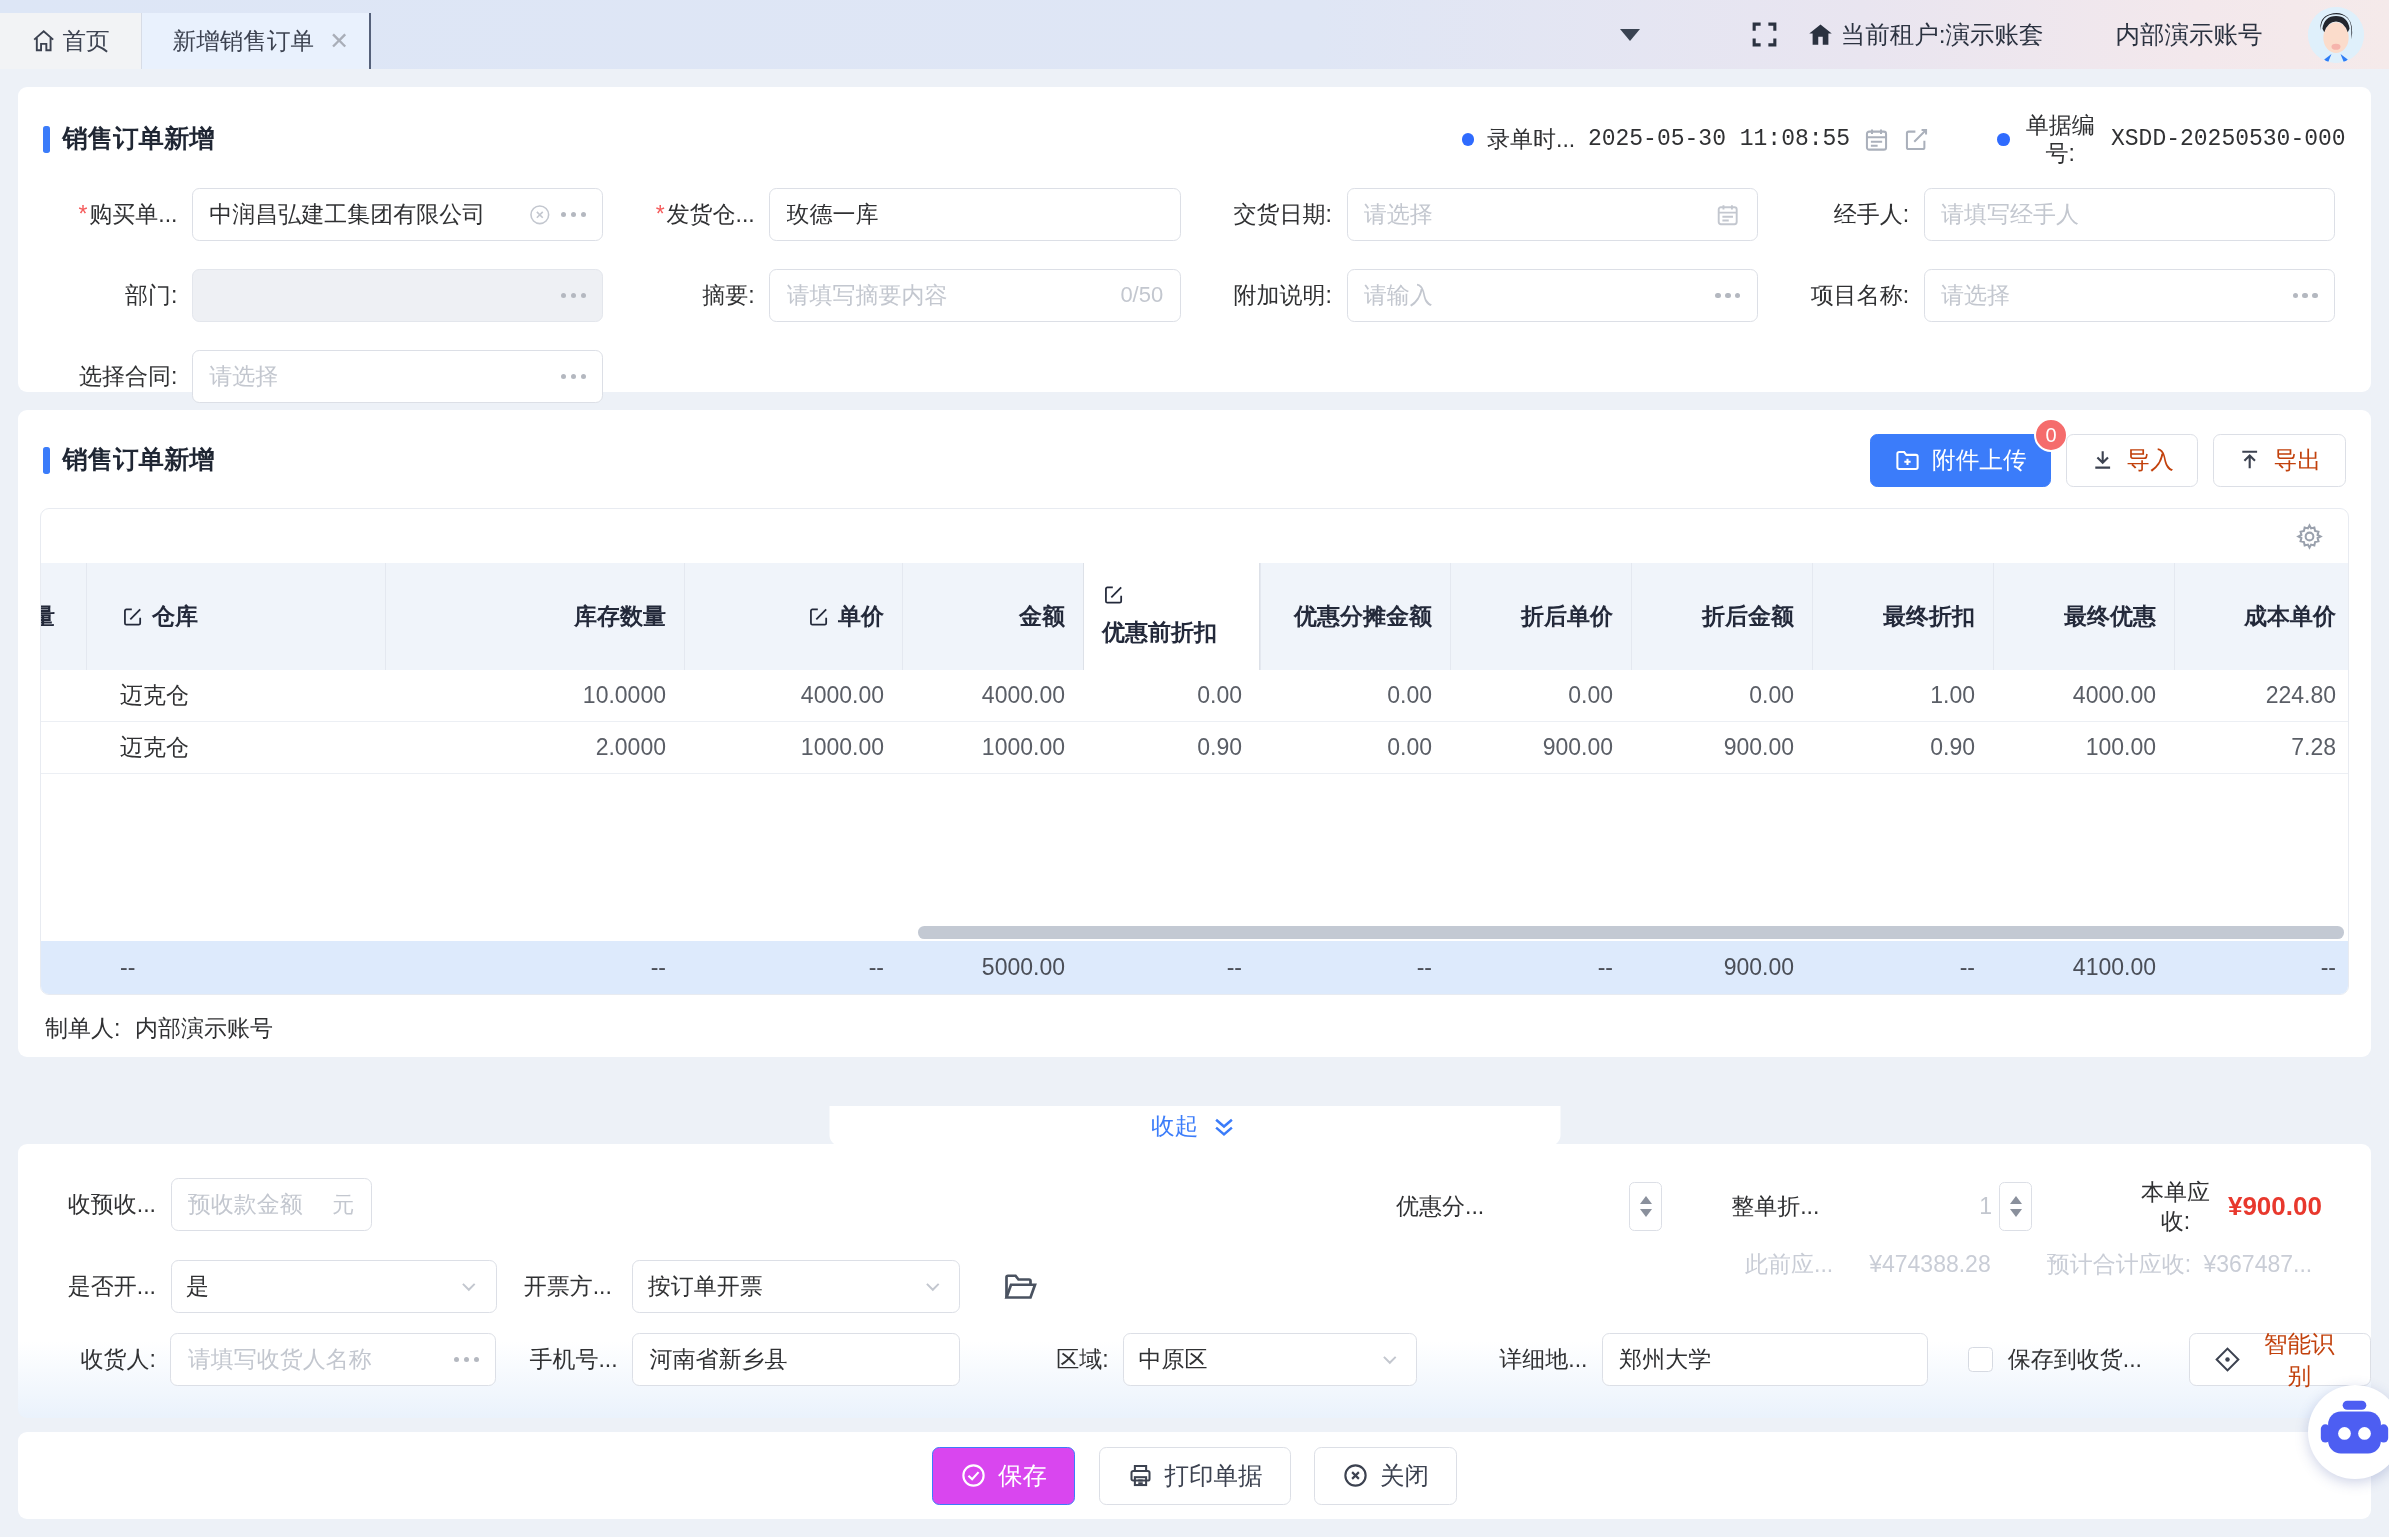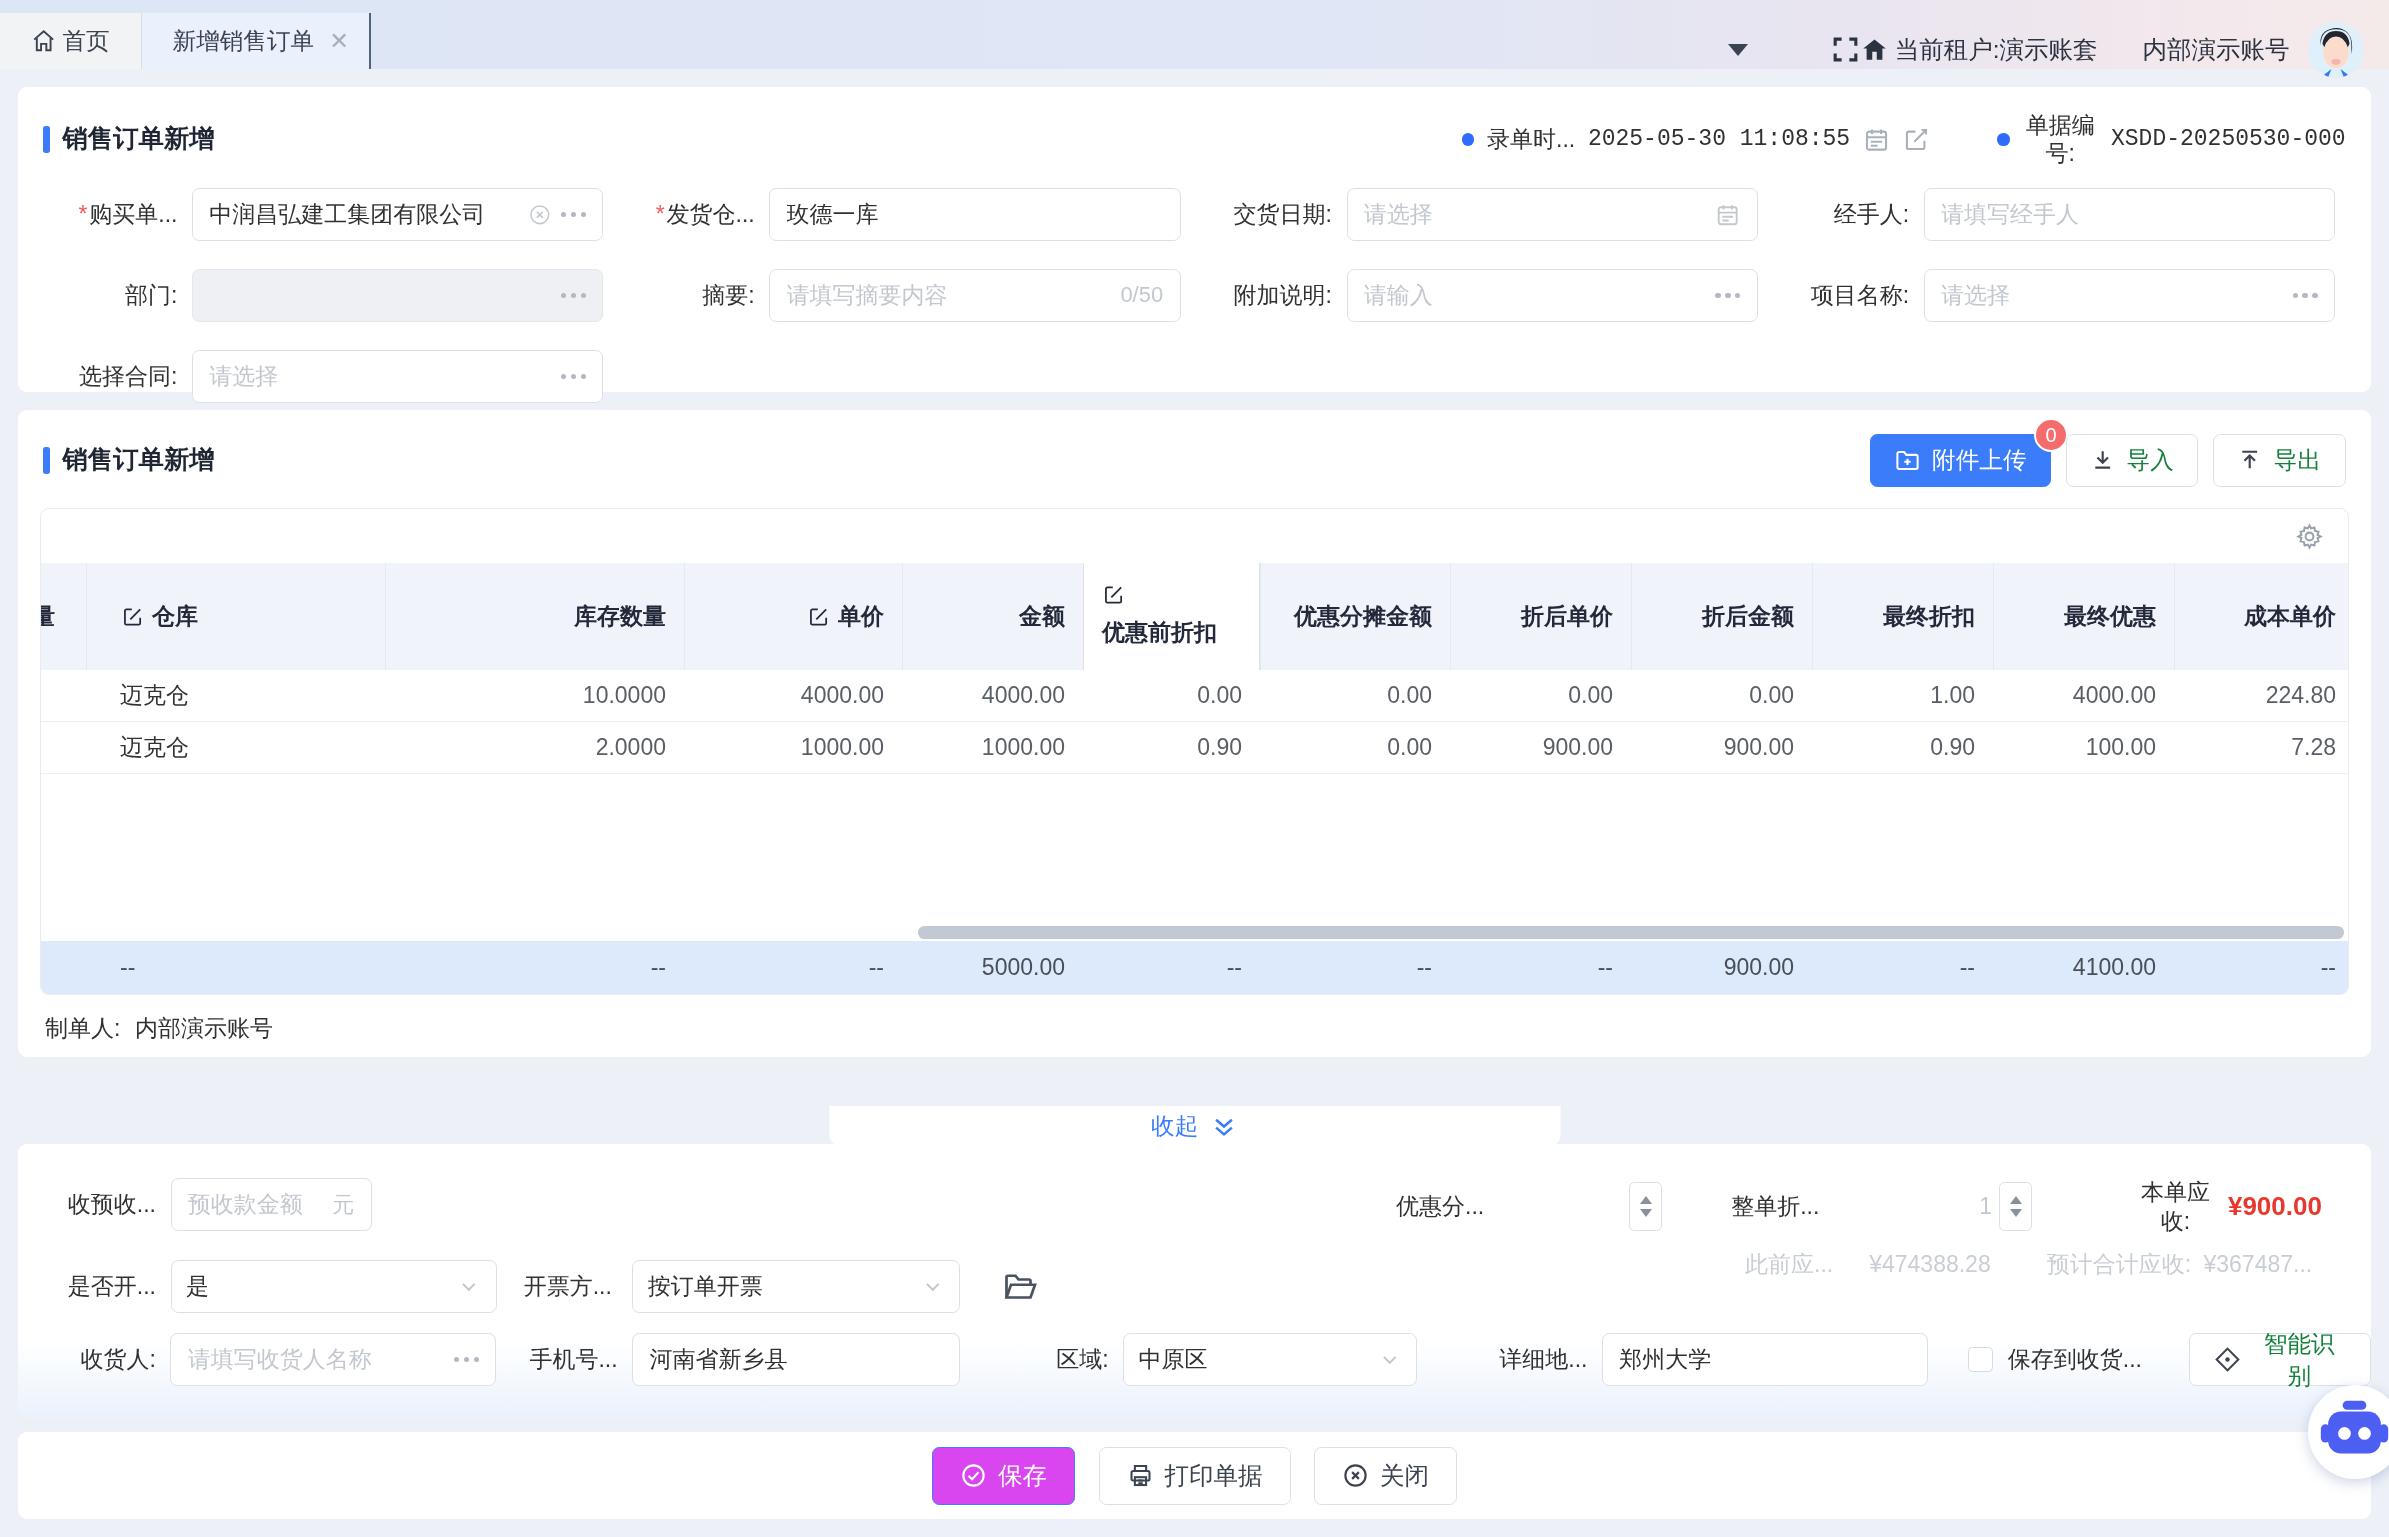--- a/index.html
+++ b/index.html
@@ -8,21 +8,21 @@
   .icon{display:inline-flex; align-items:center; justify-content:center; flex:none;}
   svg{display:block;}
 
   
   .topbar{height:69px; background:linear-gradient(90deg,#dde6f6 0%,#dfe6f5 55%,#e9e5f0 78%,#f3e8ec 92%,#f5eaea 100%); display:flex; align-items:flex-end; position:relative;}
   .tabs{display:flex; height:56px; align-items:stretch;}
   .tab{display:flex; align-items:center; gap:6px; padding:0 31px; font-size:23.6px; color:#3c4250; cursor:pointer;}
   .tab-home{background:#f2f3f5; border-right:1.8px solid #d7dce6;}
   .tab-active{background:#e9f1fd; border-right:2.7px solid #55617a; padding-right:20px;}
   .tab-close{color:#a9aeb8; font-size:23.6px; margin-left:9px;}
-  .topbar-right{position:absolute; right:25.4px; top:0; height:69px; display:flex; align-items:center; color:#2b3240;margin-top:15px;}
+  .topbar-right{position:absolute; right:25.4px; top:0; height:69px; display:flex; align-items:center; gap:27px; color:#2b3240;}
   .caret{width:0;height:0;border-left:10px solid transparent;border-right:10px solid transparent;border-top:12.7px solid #3a4352; margin-right:82px;}
   .tenant{display:flex;align-items:center;gap:7.3px;font-size:24.5px;}
   .account{font-size:24.5px; margin-left:45px;}
   .avatar{width:56px;height:56px;border-radius:50%;background:#dff0fb;overflow:hidden;margin-left:18px;cursor:pointer;}
 
   
   .card{position:absolute; left:18px; right:18px; background:#fff; border-radius:9px;}
   .card-header{top:87px; height:305px;}
   .card-grid{top:410px; height:647px;}
   .card-settle{top:1144px; height:274px; background:linear-gradient(180deg,#ffffff 72%,#eaf2fc 100%);}
@@ -50,21 +50,21 @@
   .ctrl.disabled{background:#eef0f4; border-color:#e3e6ec;}
   .placeholder{color:#c3c7cf; font-size:23px; flex:1; white-space:nowrap; overflow:hidden;}
   .value-text{color:#303133; font-size:23px; flex:1; white-space:nowrap; overflow:hidden;}
   .dots{display:inline-flex; gap:4.5px; flex:none; cursor:pointer;}
   .dots i{width:5.4px;height:5.4px;border-radius:50%;background:#b4b8c0;}
   .counter{color:#c3c7cf; font-size:22px; flex:none;}
   .suffix{color:#c3c7cf; font-size:22px; flex:none;}
 
   
   .btns{margin-left:auto; display:flex; gap:14.5px;}
-  .btn{height:53px; border:0.9px solid #dcdfe6; border-radius:7.3px; background:#fff; display:inline-flex; align-items:center; gap:11px; padding:0 23.6px; font-size:23.6px; color:#15803d; cursor:pointer; position:relative;}
+  .btn{height:53px; border:0.9px solid #dcdfe6; border-radius:7.3px; background:#fff; display:inline-flex; align-items:center; gap:11px; padding:0 23.6px; font-size:23.6px; color:#c2410c; cursor:pointer; position:relative;}
   .btn-primary{background:#3b7cfa; border-color:#3b7cfa; color:#fff;}
   .badge{position:absolute; top:-16.3px; right:-18px; min-width:34px; height:34px; border-radius:17px; background:#f56c6c; color:#fff; font-size:20px; display:flex; align-items:center; justify-content:center; border:2.7px solid #fff;}
 
   
   .table-frame{margin:5.4px 22px 0 22px; border:0.9px solid #e8ebf1; border-radius:9px; overflow:hidden;}
   .tool-row{height:54px; display:flex; align-items:center; justify-content:flex-end; padding-right:23.6px;}
   .t-row{display:flex; align-items:stretch;}
   .t-head{background:#f0f4fa; font-weight:bold; color:#23293a;}
   .t-cell{flex:none; display:flex; align-items:center; padding:0 18px; font-size:23px; min-height:51px;}
   .t-head .t-cell{min-height:107px; border-left:0.9px solid #e4e8f0;}

